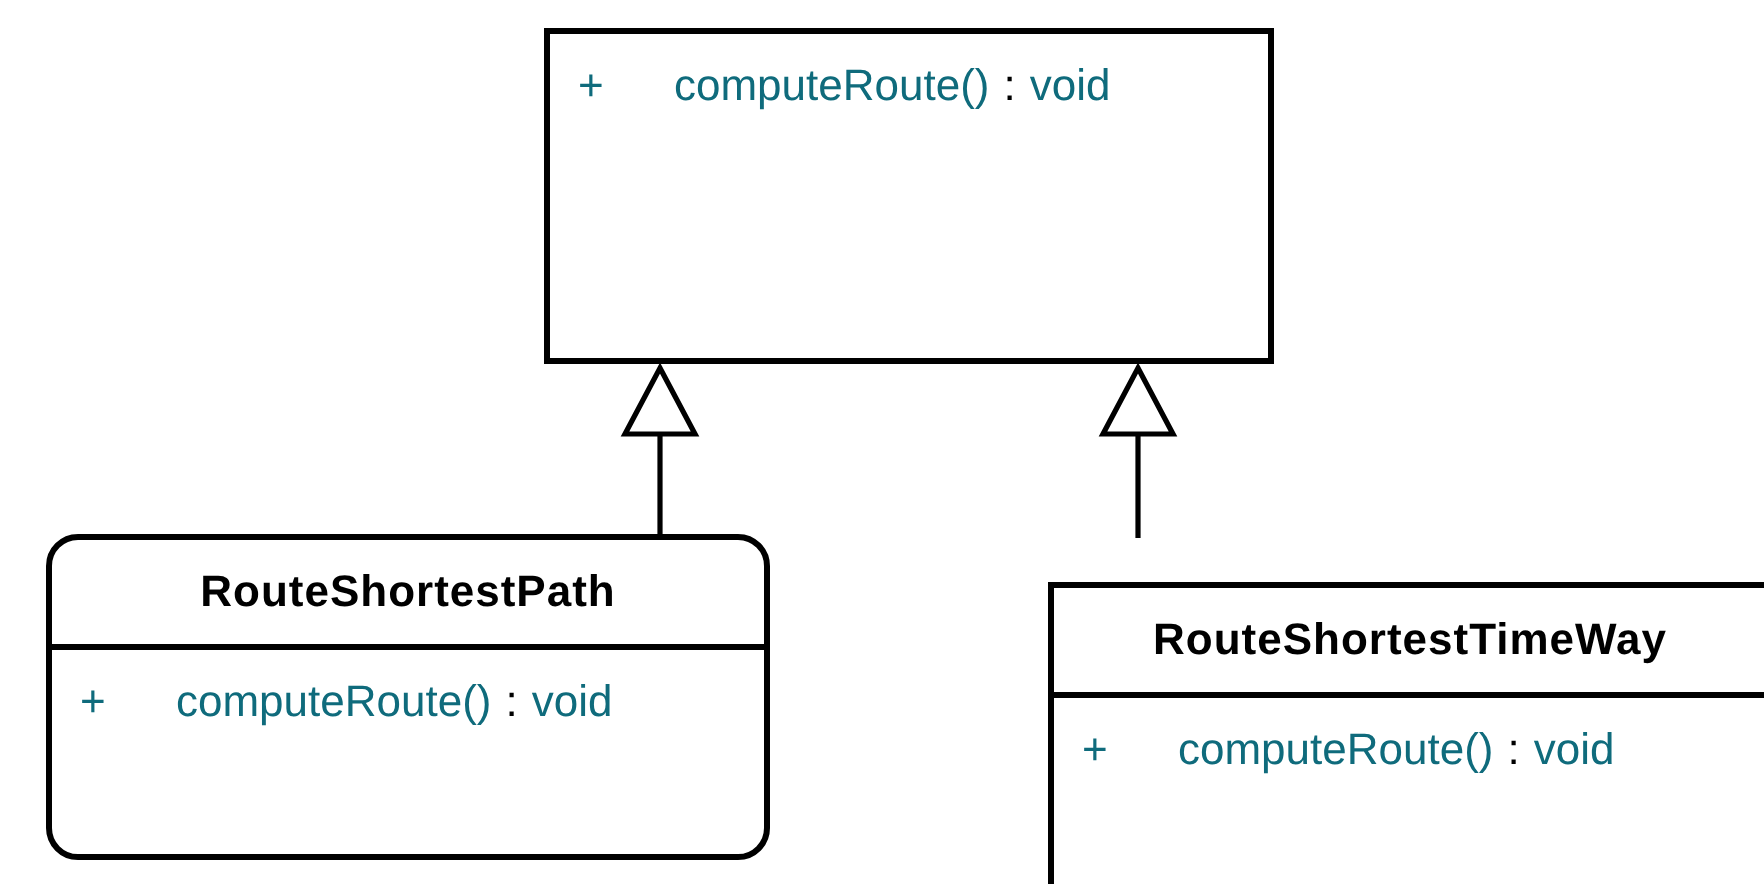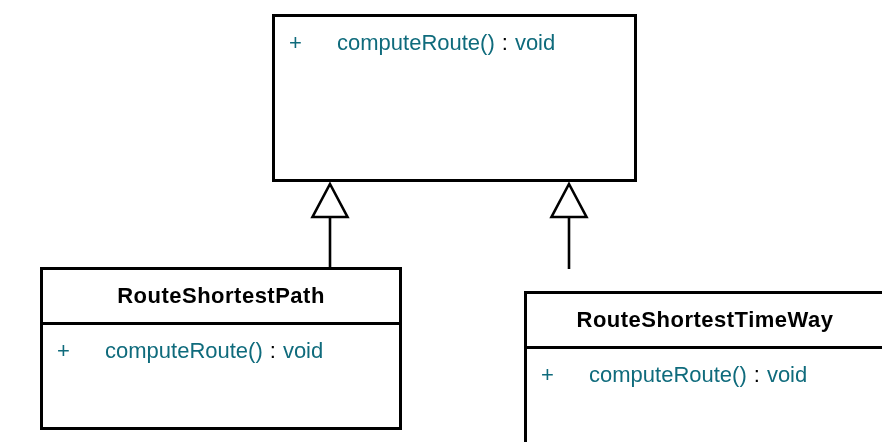--- a/index.html
+++ b/index.html
@@ -95,21 +95,21 @@
     <div class="uml-methods">
       <div class="uml-method">
         <span class="vis">+</span>
         <span class="mname">computeRoute()</span>
         <span class="sep">:</span>
         <span class="mtype">void</span>
       </div>
     </div>
   </div>
 
-  <div class="uml-class" style="left:40px; top:267px; width:362px; height:163px;">
+  <div class="uml-class" style="left:23px; top:267px; width:362px; height:163px;border-radius:16px;">
     <div class="uml-title">RouteShortestPath</div>
     <div class="uml-methods">
       <div class="uml-method">
         <span class="vis">+</span>
         <span class="mname">computeRoute()</span>
         <span class="sep">:</span>
         <span class="mtype">void</span>
       </div>
     </div>
   </div>

